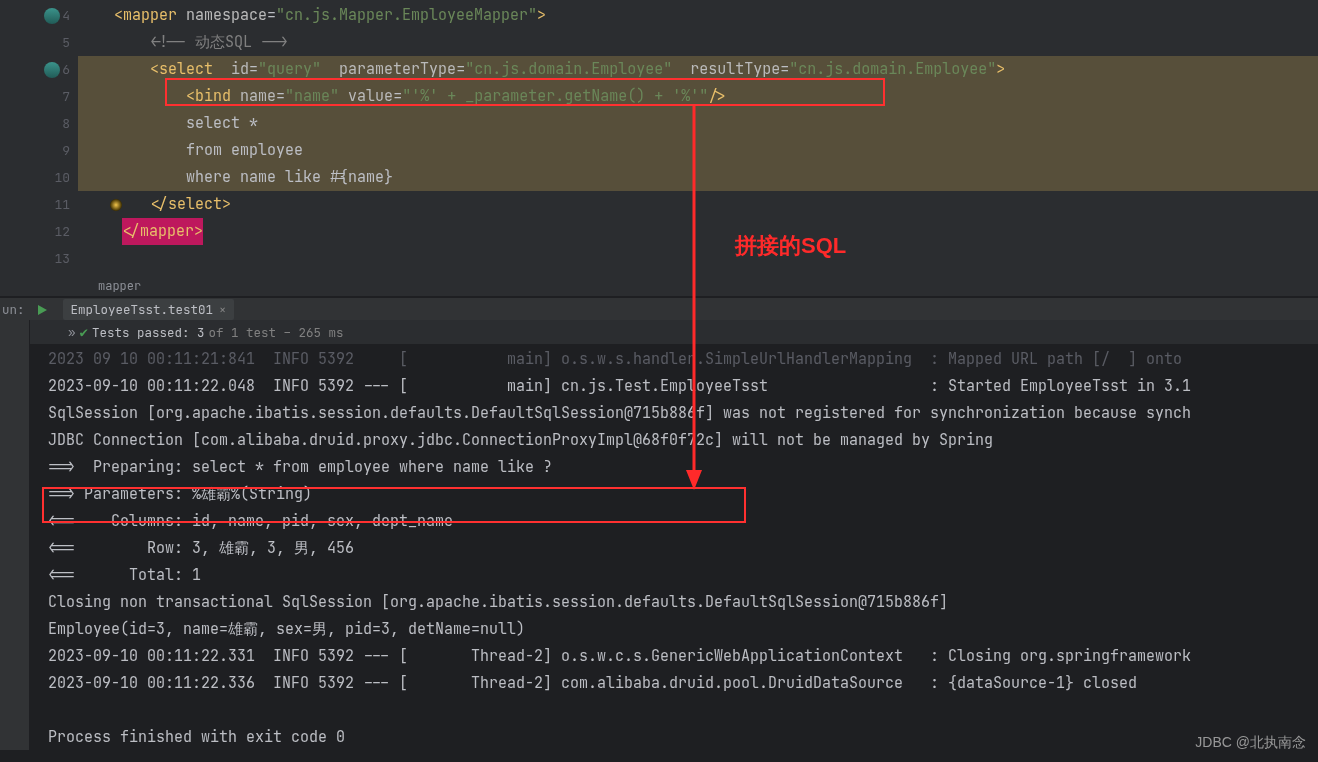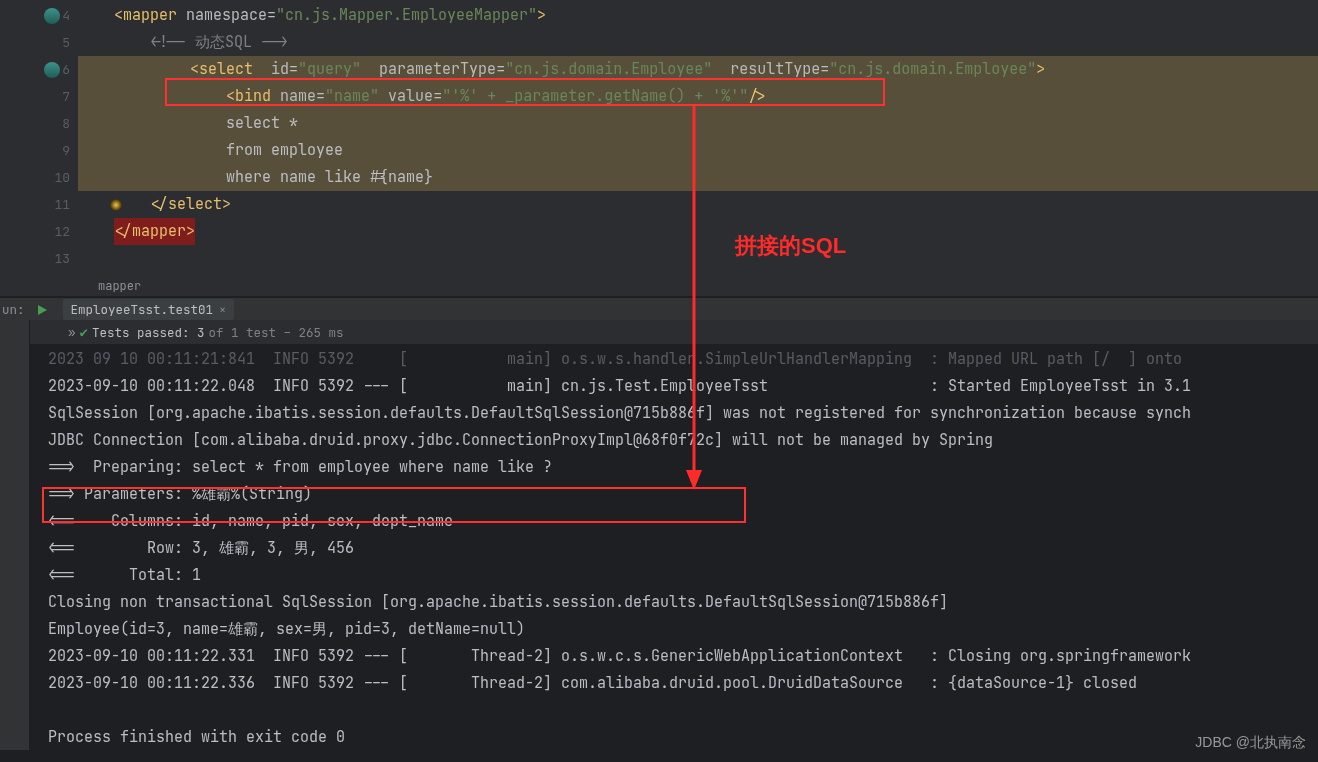--- a/index.html
+++ b/index.html
@@ -58,21 +58,21 @@
     position: relative;
   }
   .code-line {
     height: 27px;
     display: flex;
     align-items: center;
     white-space: pre;
     font-size: 15px;
     line-height: 27px;
   }
-  .sel { background: #574f3a; padding-left: 40px; }
+  .sel { background: #574f3a; }
   .t-tag { color: #e8bf6a; }
   .t-attr { color: #bababa; }
   .t-str { color: #6a8759; }
   .t-cm  { color: #808080; }
   .t-plain { color: #bcbec4; }
   .t-txt { color: #bcbec4; }
   .highlight-box {
     position: absolute;
     border: 2px solid #ff3030;
     pointer-events: none;
@@ -176,21 +176,21 @@
     </div>
   <div class="code-col" id="codecol">
       <div class="code-line"><span class="t-plain">    </span><span class="t-tag">&lt;mapper</span><span class="t-plain"> </span><span class="t-attr">namespace</span><span class="t-plain">=</span><span class="t-str">"cn.js.Mapper.EmployeeMapper"</span><span class="t-tag">&gt;</span></div>
       <div class="code-line"><span class="t-plain">        </span><span class="t-cm">&lt;!-- 动态SQL --&gt;</span></div>
       <div class="code-line sel"><span class="t-plain">        </span><span class="t-tag">&lt;select</span><span class="t-plain">  </span><span class="t-attr">id</span><span class="t-plain">=</span><span class="t-str">"query"</span><span class="t-plain">  </span><span class="t-attr">parameterType</span><span class="t-plain">=</span><span class="t-str">"cn.js.domain.Employee"</span><span class="t-plain">  </span><span class="t-attr">resultType</span><span class="t-plain">=</span><span class="t-str">"cn.js.domain.Employee"</span><span class="t-tag">&gt;</span></div>
       <div class="code-line sel"><span class="t-plain">            </span><span class="t-tag">&lt;bind</span><span class="t-plain"> </span><span class="t-attr">name</span><span class="t-plain">=</span><span class="t-str">"name"</span><span class="t-plain"> </span><span class="t-attr">value</span><span class="t-plain">=</span><span class="t-str">"'%' + _parameter.getName() + '%'"</span><span class="t-tag">/&gt;</span></div>
       <div class="code-line sel"><span class="t-plain">            </span><span class="t-txt">select *</span></div>
       <div class="code-line sel"><span class="t-plain">            </span><span class="t-txt">from employee</span></div>
       <div class="code-line sel"><span class="t-plain">            </span><span class="t-txt">where name like #{</span><span class="t-txt">name</span><span class="t-txt">}</span></div>
       <div class="code-line"><span class="t-plain">        </span><span class="t-tag">&lt;/select&gt;</span></div>
-      <div class="code-line"><span class="t-plain">    </span><span class="t-tag" style="background: #7f1d1d;">&lt;/mapper&gt;</span></div>
+      <div class="code-line"><span class="t-plain">    </span><span class="t-tag" style="background: #be185d; margin-left: 8px;">&lt;/mapper&gt;</span></div>
       <div class="code-line"></div>
     </div>
 </div>
 
 <div class="breadcrumb">
   <span>mapper</span>
 </div>
 
 <div class="run-bar">
   <span style="color:#8c8f96;margin-right:4px;">un:</span>

